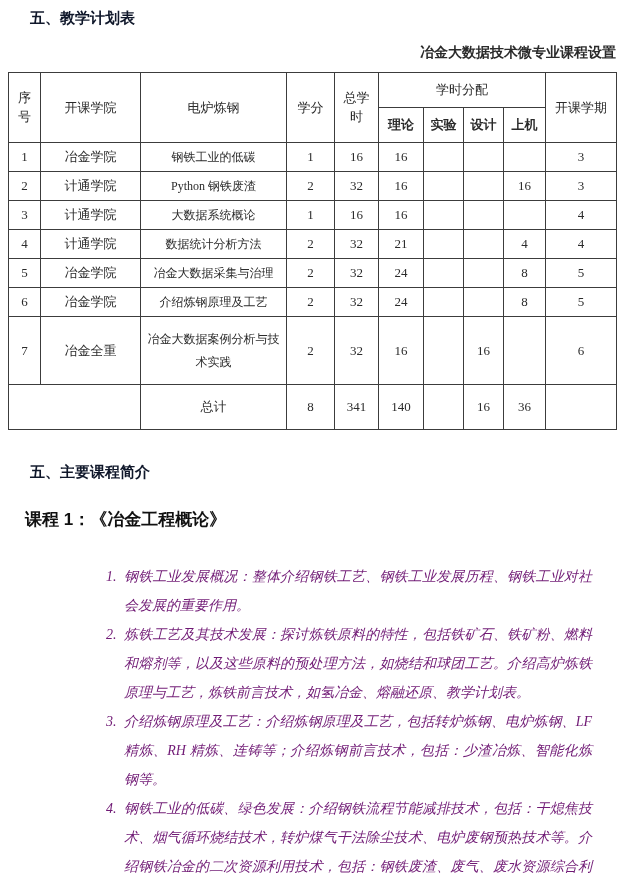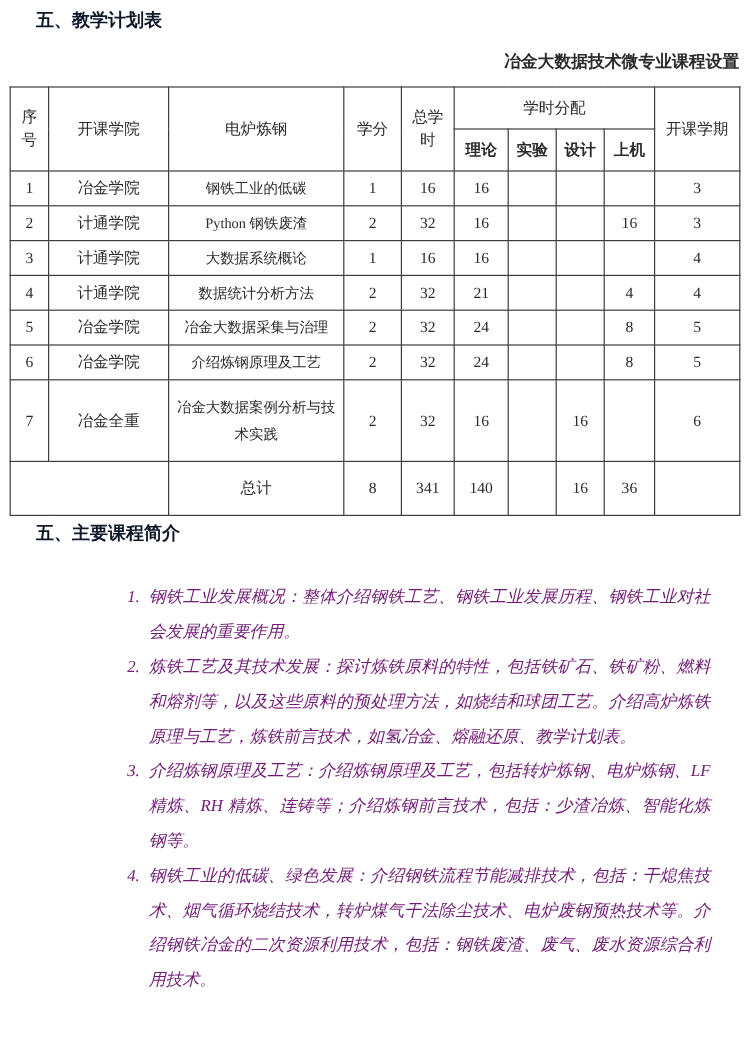--- a/index.html
+++ b/index.html
@@ -50,21 +50,21 @@
     overflow: hidden;
   }
   .pre { white-space: pre-line; line-height: 1.45; }
   tr.hdr-top th { height: 35px; }
   tr.hdr-sub th { height: 35px; font-weight: bold; }
   tr.r-normal td { height: 29px; }
   tr.r-tall td { height: 68px; }
   tr.r-total td { height: 45px; }
   td.course-cell { font-size: 12px; line-height: 1.9; }
 
-  .h2-section { margin-top: 6px; }
+  .h2-section { margin-top: 33px; }
   .course-title {
     font-family: "Liberation Sans", "DejaVu Sans", sans-serif;
     font-weight: bold;
     font-size: 17px;
     color: #111111;
     line-height: 24px;
     margin: 27px 0 0 25px;
   }
   ol.topics {
     margin: 30px 0 0 120px;
@@ -213,20 +213,21 @@
         <td></td>
         <td>16</td>
         <td>36</td>
         <td></td>
       </tr>
     </tbody>
   </table>
 
   <div class="h-section h2-section">五、主要课程简介</div>
 
+  <div class="course-title">课程 1：《冶金工程概论》</div>
 
   <ol class="topics">
     <li>钢铁工业发展概况：整体介绍钢铁工艺、钢铁工业发展历程、钢铁工业对社会发展的重要作用。</li>
     <li>炼铁工艺及其技术发展：探讨炼铁原料的特性，包括铁矿石、铁矿粉、燃料和熔剂等，以及这些原料的预处理方法，如烧结和球团工艺。介绍高炉炼铁原理与工艺，炼铁前言技术，如氢冶金、熔融还原、教学计划表。</li>
     <li>介绍炼钢原理及工艺：介绍炼钢原理及工艺，包括转炉炼钢、电炉炼钢、LF 精炼、RH 精炼、连铸等；介绍炼钢前言技术，包括：少渣冶炼、智能化炼钢等。</li>
     <li>钢铁工业的低碳、绿色发展：介绍钢铁流程节能减排技术，包括：干熄焦技术、烟气循环烧结技术，转炉煤气干法除尘技术、电炉废钢预热技术等。介绍钢铁冶金的二次资源利用技术，包括：钢铁废渣、废气、废水资源综合利用技术。</li>
   </ol>
 
 </div>
 

